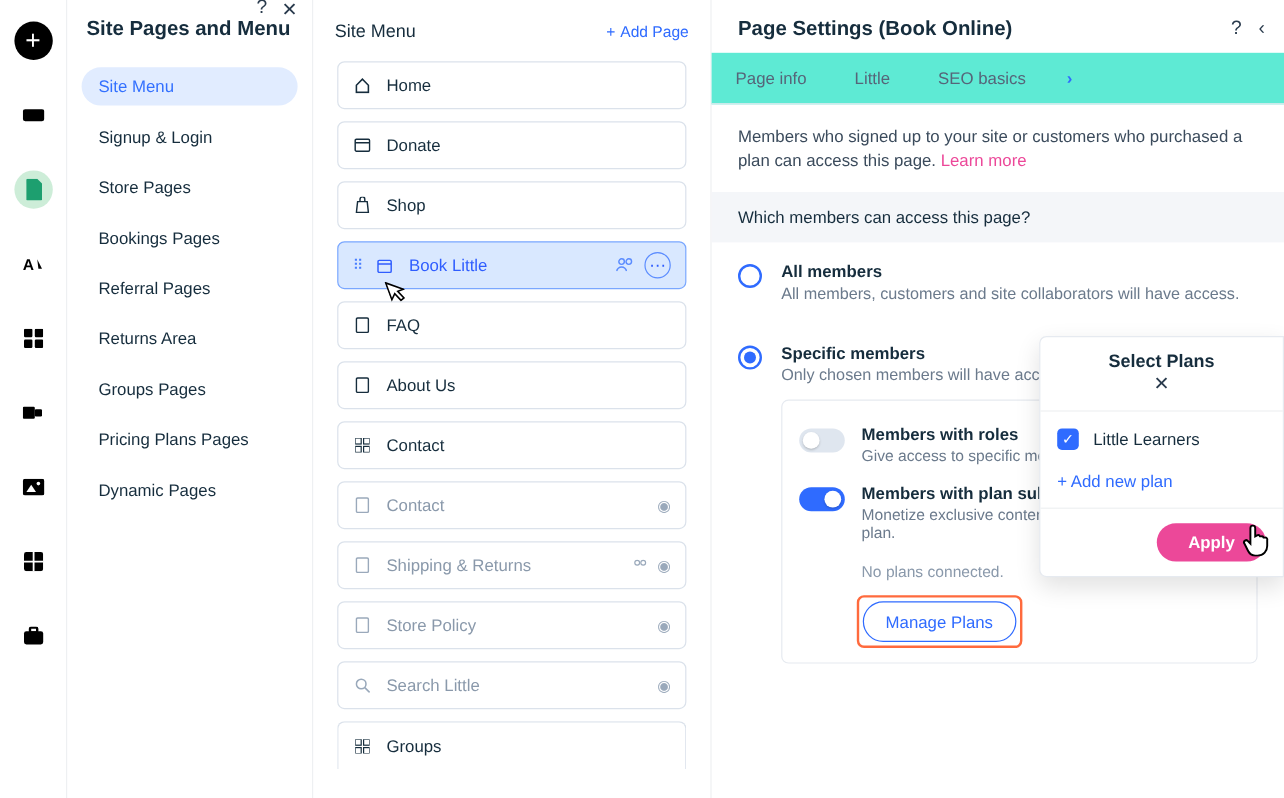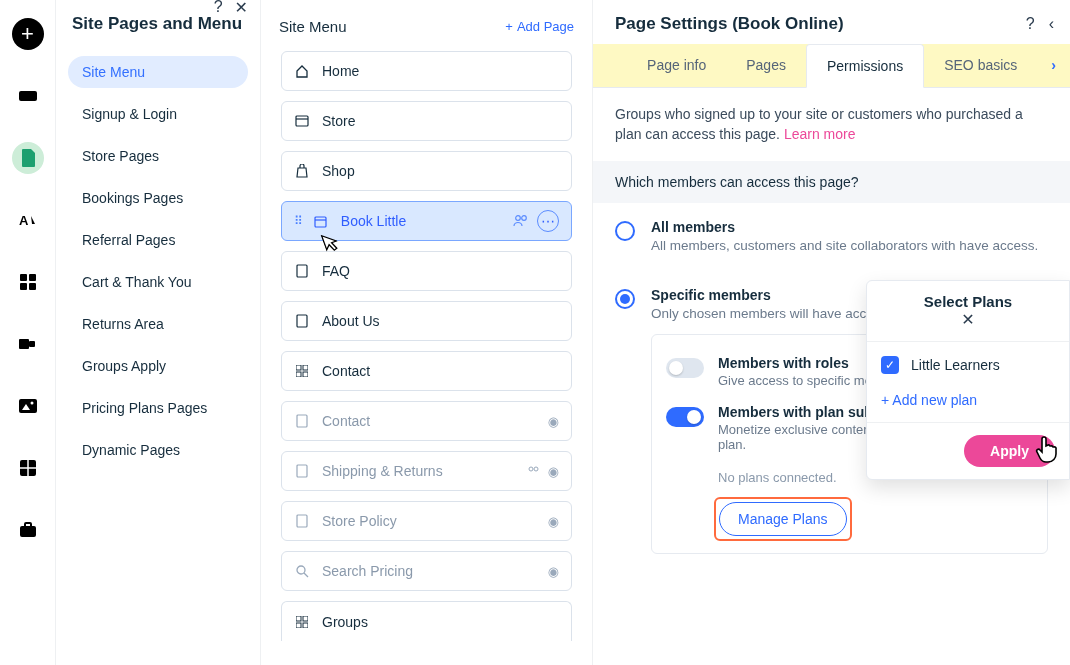--- a/index.html
+++ b/index.html
@@ -29,21 +29,21 @@
   .page-icon { width: 16px; height: 16px; display: inline-flex; align-items: center; justify-content: center; color: inherit; }
   .page-actions { margin-left: auto; display: flex; gap: 8px; align-items: center; }
   .dots-circle { width: 22px; height: 22px; border: 1px solid #5b8cff; border-radius: 50%; color: #2f5dff; display: flex; align-items: center; justify-content: center; font-size: 14px; line-height: 1; }
   .grip { color: #4a7fff; font-size: 12px; letter-spacing: -2px; }
   .eye { color: #9aa9bb; font-size: 13px; }
   
   .right-panel { flex: 1; display: flex; flex-direction: column; position: relative; }
   .right-header { display: flex; align-items: center; justify-content: space-between; padding: 14px 16px 4px 22px; text-align: right; }
   .right-title { font-size: 17px; font-weight: 700; }
   .hdr-icons { display:flex; gap:14px; color:#2a3b4d; font-size:16px; }
-  .tabs { display: flex; border-bottom: 1px solid #e6eaf0; margin-top: 6px; background:#fef9c3;justify-content:flex-end; }
+  .tabs { display: flex; border-bottom: 1px solid #e6eaf0; margin-top: 6px; background:#5eead4; }
   .tab { padding: 13px 20px; color: #566579; font-size: 14px; cursor: pointer; }
   .tab.active { color: #162d3d; background: #fff; border: 1px solid #e6eaf0; border-bottom: 1px solid #fff; margin-bottom: -1px; border-radius: 4px 4px 0 0; }
   .tab.chev { padding: 13px 14px; color:#2f6bff; font-weight:700; }
   .body { padding: 16px 22px 0 22px; }
   .desc { color: #3b4b5c; font-size: 14px; line-height: 1.45; }
   .desc a { color: #ec4899; text-decoration: none; }
   .section-band { background: #f4f6f9; padding: 13px 22px; margin: 16px -22px 0 -22px; color: #162d3d; font-size: 14px; }
   .radio-row { display: flex; gap: 16px; padding: 16px 0; align-items:flex-start; }
   .radio { width: 20px; height: 20px; border: 2px solid #2f6bff; border-radius: 50%; position: relative; flex: 0 0 20px; margin-top:2px; }
   .radio.checked::after { content: ""; position: absolute; inset: 3px; background: #2f6bff; border-radius: 50%; }
@@ -142,23 +142,22 @@
         <span class="q-icon">?</span>
         <span class="close-x">✕</span>
       </div>
     </div>
     <div class="cat-list">
       <div class="cat-item sel">Site Menu</div>
       <div class="cat-item">Signup &amp; Login</div>
       <div class="cat-item">Store Pages</div>
       <div class="cat-item">Bookings Pages</div>
       <div class="cat-item">Referral Pages</div>
-      <div class="cat-item">Cart &amp; Thank You</div>
       <div class="cat-item">Returns Area</div>
-      <div class="cat-item">Groups Apply</div>
+      <div class="cat-item">Groups Pages</div>
       <div class="cat-item">Pricing Plans Pages</div>
       <div class="cat-item">Dynamic Pages</div>
     </div>
   </div>
 
   <div class="mid-panel">
     <div class="mid-header">
       <div class="mid-title">Site Menu</div>
       <div class="add-page">
         <span>+</span>
@@ -174,21 +173,21 @@
           </span>
         <span>Home</span>
       </div>
       <div class="page-item">
         <span class="page-icon">
             <svg width="14" height="12" viewBox="0 0 14 12">
               <rect x="1" y="1" width="12" height="10" rx="1" fill="none" stroke="#162d3d" stroke-width="1.2"></rect>
               <line x1="1" y1="4" x2="13" y2="4" stroke="#162d3d" stroke-width="1.2"></line>
             </svg>
           </span>
-        <span>Store</span>
+        <span>Donate</span>
       </div>
       <div class="page-item">
         <span class="page-icon">
             <svg width="12" height="14" viewBox="0 0 12 14">
               <path d="M2 4h8l1 9H1z M4 4V2a2 2 0 0 1 4 0v2" fill="none" stroke="#162d3d" stroke-width="1.2"></path>
             </svg>
           </span>
         <span>Shop</span>
       </div>
       <div class="page-item sel">
@@ -273,21 +272,21 @@
             <span class="eye">◉</span>
           </span>
       </div>
       <div class="page-item dim">
         <span class="page-icon">
             <svg width="13" height="13" viewBox="0 0 13 13">
               <circle cx="5" cy="5" r="4" fill="none" stroke="#9aa9bb" stroke-width="1.3"></circle>
               <line x1="8" y1="8" x2="12" y2="12" stroke="#9aa9bb" stroke-width="1.3"></line>
             </svg>
           </span>
-        <span>Search Pricing</span>
+        <span>Search Little</span>
         <span class="page-actions">
             <span class="eye">◉</span>
           </span>
       </div>
       <div class="page-item" style="border-bottom:none; border-radius:6px 6px 0 0">
         <span class="page-icon">
             <svg width="12" height="12" viewBox="0 0 12 12">
               <rect x="0" y="0" width="5" height="5" fill="none" stroke="#162d3d"></rect>
               <rect x="7" y="0" width="5" height="5" fill="none" stroke="#162d3d"></rect>
               <rect x="0" y="7" width="5" height="5" fill="none" stroke="#162d3d"></rect>
@@ -302,36 +301,35 @@
   <div class="right-panel">
     <div class="right-header">
       <div class="right-title">Page Settings (Book Online)</div>
       <div class="hdr-icons">
         <span class="q-icon">?</span>
         <span class="close-x">‹</span>
       </div>
     </div>
     <div class="tabs">
       <div class="tab">Page info</div>
-      <div class="tab">Pages</div>
-      <div class="tab active">Permissions</div>
+      <div class="tab">Little</div>
       <div class="tab">SEO basics</div>
       <div class="tab chev">›</div>
     </div>
     <div class="body">
       <div class="desc">
-        <span>Groups who signed up to your site or customers who purchased a plan can access this page. </span><a href="#">Learn more</a>
+        <span>Members who signed up to your site or customers who purchased a plan can access this page. </span><a href="#">Learn more</a>
       </div>
       <div class="section-band">Which members can access this page?</div>
 
       <div class="radio-row">
         <div class="radio"></div>
         <div>
           <div class="opt-title">All members</div>
-          <div class="opt-sub">All members, customers and site collaborators with have access.</div>
+          <div class="opt-sub">All members, customers and site collaborators will have access.</div>
         </div>
       </div>
 
       <div class="radio-row" style="padding-bottom:4px">
         <div class="radio checked"></div>
         <div>
           <div class="opt-title">Specific members</div>
           <div class="opt-sub">Only chosen members will have access.</div>
         </div>
       </div>

